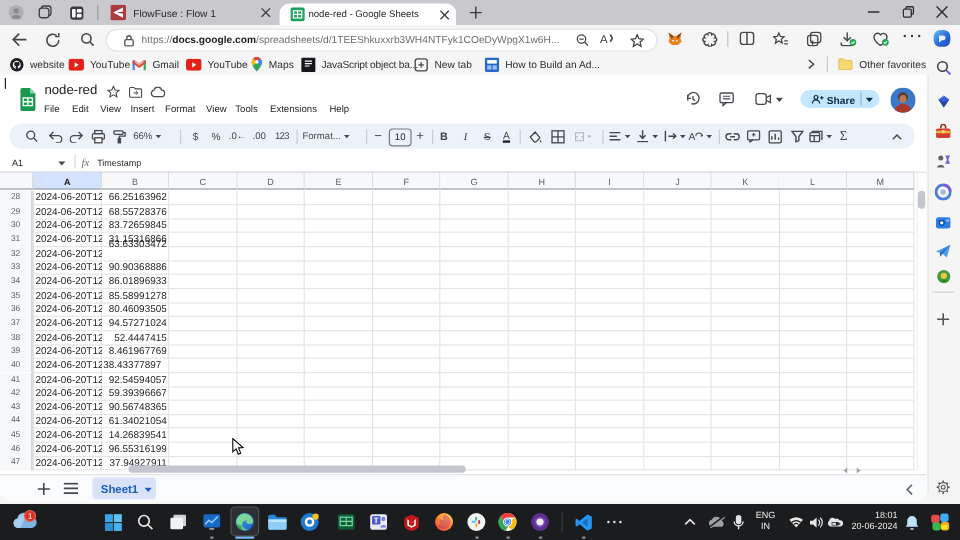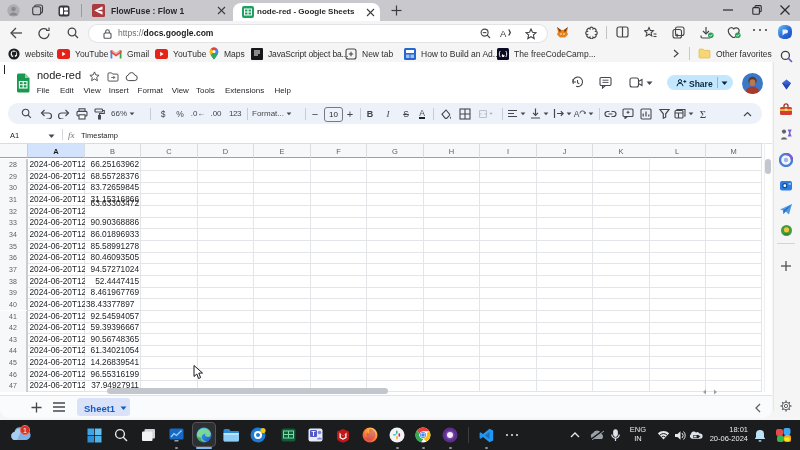--- a/index.html
+++ b/index.html
@@ -2,21 +2,21 @@
 <html><head><meta charset="utf-8">
 <style>
  html,body{margin:0;padding:0;}
  body{width:800px;height:450px;overflow:hidden;position:relative;
       font-family:"Liberation Sans",sans-serif;background:#f5f5f6;}
  .abs{position:absolute;}
  .flx{position:absolute;display:flex;align-items:center;}
  .ctr{position:absolute;display:flex;align-items:center;justify-content:center;}
  #tabstrip{left:0;top:0;width:800px;height:21px;background:#c9c9cd;}
  #activetab{position:absolute;left:233px;top:3px;width:147px;height:18px;background:#fff;border-radius:8px 8px 0 0;}
- .tabtxt{font-size:8px;color:#28282c;white-space:nowrap;font-weight:bold;}
+ .tabtxt{font-size:8px;color:#28282c;white-space:nowrap;}
  #navrow{left:0;top:21px;width:800px;height:24px;background:#f5f5f6;}
  #urlpill{position:absolute;left:89px;top:3.5px;width:458px;height:17.5px;background:#fff;border-radius:9px;box-shadow:0 0 0 1px #e3e3e5;}
  #bmrow{left:0;top:45px;width:800px;height:17px;background:#f5f5f6;}
  .bm{position:absolute;top:0;height:17px;display:flex;align-items:center;font-size:8.5px;color:#2e2e30;}
  #page{left:0;top:62px;width:772px;height:356px;background:#fff;border-radius:0 0 10px 10px;overflow:hidden;}
  .menu{font-size:8px;color:#24262b;position:absolute;top:0;}
  #gtoolbar{position:absolute;left:8px;top:41px;width:754px;height:21px;background:#edf2fa;border-radius:10px;}
  .ti{position:absolute;top:0;height:21px;display:flex;align-items:center;justify-content:center;color:#40444a;font-size:10px;}
  .tsep{position:absolute;top:4.5px;width:1px;height:12px;background:#c6cbd5;}
  .hcell{position:absolute;box-sizing:border-box;border-right:1px solid #d9dce1;border-top:1px solid #d9dce1;font-size:7.5px;color:#5c6065;text-align:center;background:#f7f8fa;line-height:14px;}
@@ -98,20 +98,21 @@
       <line x1="8" y1="8" x2="11" y2="11"></line>
     </svg>
 <div id="urlpill">
 <svg class="abs" style="left:14px;top:4px" width="9" height="10" viewBox="0 0 9 10" fill="none" stroke="#55555a" stroke-width="1.1">
         <rect x="1" y="4" width="7" height="5.3" rx="1"></rect>
         <path d="M2.7 4 v-1.4 a1.8 1.8 0 0 1 3.6 0 V4"></path>
       </svg>
 <div class="flx" style="left:29px;top:0;height:17.5px;font-size:8.5px;white-space:nowrap;overflow:hidden;width:352px">
         <span style="color:#6e6e72">https://</span>
         <span style="color:#1c1c1e;font-weight:bold">docs.google.com</span>
+        <span style="color:#6e6e72">/spreadsheets/d/1TEEShkuxxrb3WH4NTFyk1COeDyWpgX1w6H...</span>
       </div>
 <svg class="abs" style="left:391px;top:3.5px" width="11" height="11" viewBox="0 0 11 11" fill="none" stroke="#46464a" stroke-width="1.1">
         <circle cx="4.6" cy="4.6" r="3.5"></circle>
         <line x1="7.2" y1="7.2" x2="10" y2="10"></line>
         <line x1="2.8" y1="4.6" x2="6.4" y2="4.6"></line>
       </svg>
 <div class="ctr" style="left:406px;top:0;width:22px;height:17.5px;font-size:9.5px;color:#3c3c40">A<span style="font-size:6px;margin-left:0.5px;margin-top:-4px">❱</span></div>
 <svg class="abs" style="left:436px;top:3px" width="12" height="12" viewBox="0 0 12 12" fill="none" stroke="#46464a" stroke-width="1.1">
         <path d="M6 1 L7.5 4.3 L11 4.7 L8.4 7 L9.2 10.6 L6 8.7 L2.8 10.6 L3.6 7 L1 4.7 L4.5 4.3 Z"></path>
       </svg>
@@ -228,28 +229,20 @@
       <span style="margin-left:5px">New tab</span>
     </div>
 <div class="bm" style="left:404px">
       <svg width="12" height="12" viewBox="0 0 12 12">
         <rect width="12" height="12" rx="1.5" fill="#2765cf"></rect>
         <rect x="2" y="2" width="8" height="3" fill="#fff"></rect>
         <rect x="2" y="6.5" width="3.5" height="3.5" fill="#9cc0f0"></rect>
         <rect x="6.5" y="6.5" width="3.5" height="3.5" fill="#9cc0f0"></rect>
       </svg>
       <span style="margin-left:5px">How to Build an Ad...</span>
-    </div>
-<div class="bm" style="left:497px">
-      <svg width="12" height="12" viewBox="0 0 12 12">
-        <rect width="12" height="12" rx="1.5" fill="#0a0a23"></rect>
-        <path d="M3.2 3 C2 4.5 2 7.5 3.2 9 M8.8 3 C10 4.5 10 7.5 8.8 9" stroke="#fff" stroke-width="0.9" fill="none"></path>
-        <path d="M5 8.5 c-0.8 -1 0.2 -2 0.6 -2.6 c0.1 0.5 0.9 0.7 0.9 1.5 c0.5 -0.2 0.5 -0.7 0.4 -1 c0.7 0.6 1 1.5 0.1 2.3 c-0.6 0.5 -1.5 0.4 -2 -0.2 Z" fill="#fff"></path>
-      </svg>
-      <span style="margin-left:5px">The freeCodeCamp...</span>
     </div>
 <svg class="abs" style="left:671px;top:4px" width="9" height="9" viewBox="0 0 9 9" fill="none" stroke="#46464a" stroke-width="1.2">
       <path d="M3 1 L7 4.5 L3 8"></path>
     </svg>
 <div class="abs" style="left:689px;top:2px;width:1px;height:13px;background:#c9c9cd"></div>
 <div class="bm" style="left:698px">
       <svg width="13" height="11" viewBox="0 0 13 11">
         <path d="M1 2 a1 1 0 0 1 1-1 h3 l1.2 1.3 H11 a1 1 0 0 1 1 1 V9 a1 1 0 0 1 -1 1 H2 a1 1 0 0 1 -1 -1 Z" fill="#f7d774" stroke="#d9b13b" stroke-width="0.6"></path>
       </svg>
       <span style="margin-left:5px">Other favorites</span>

